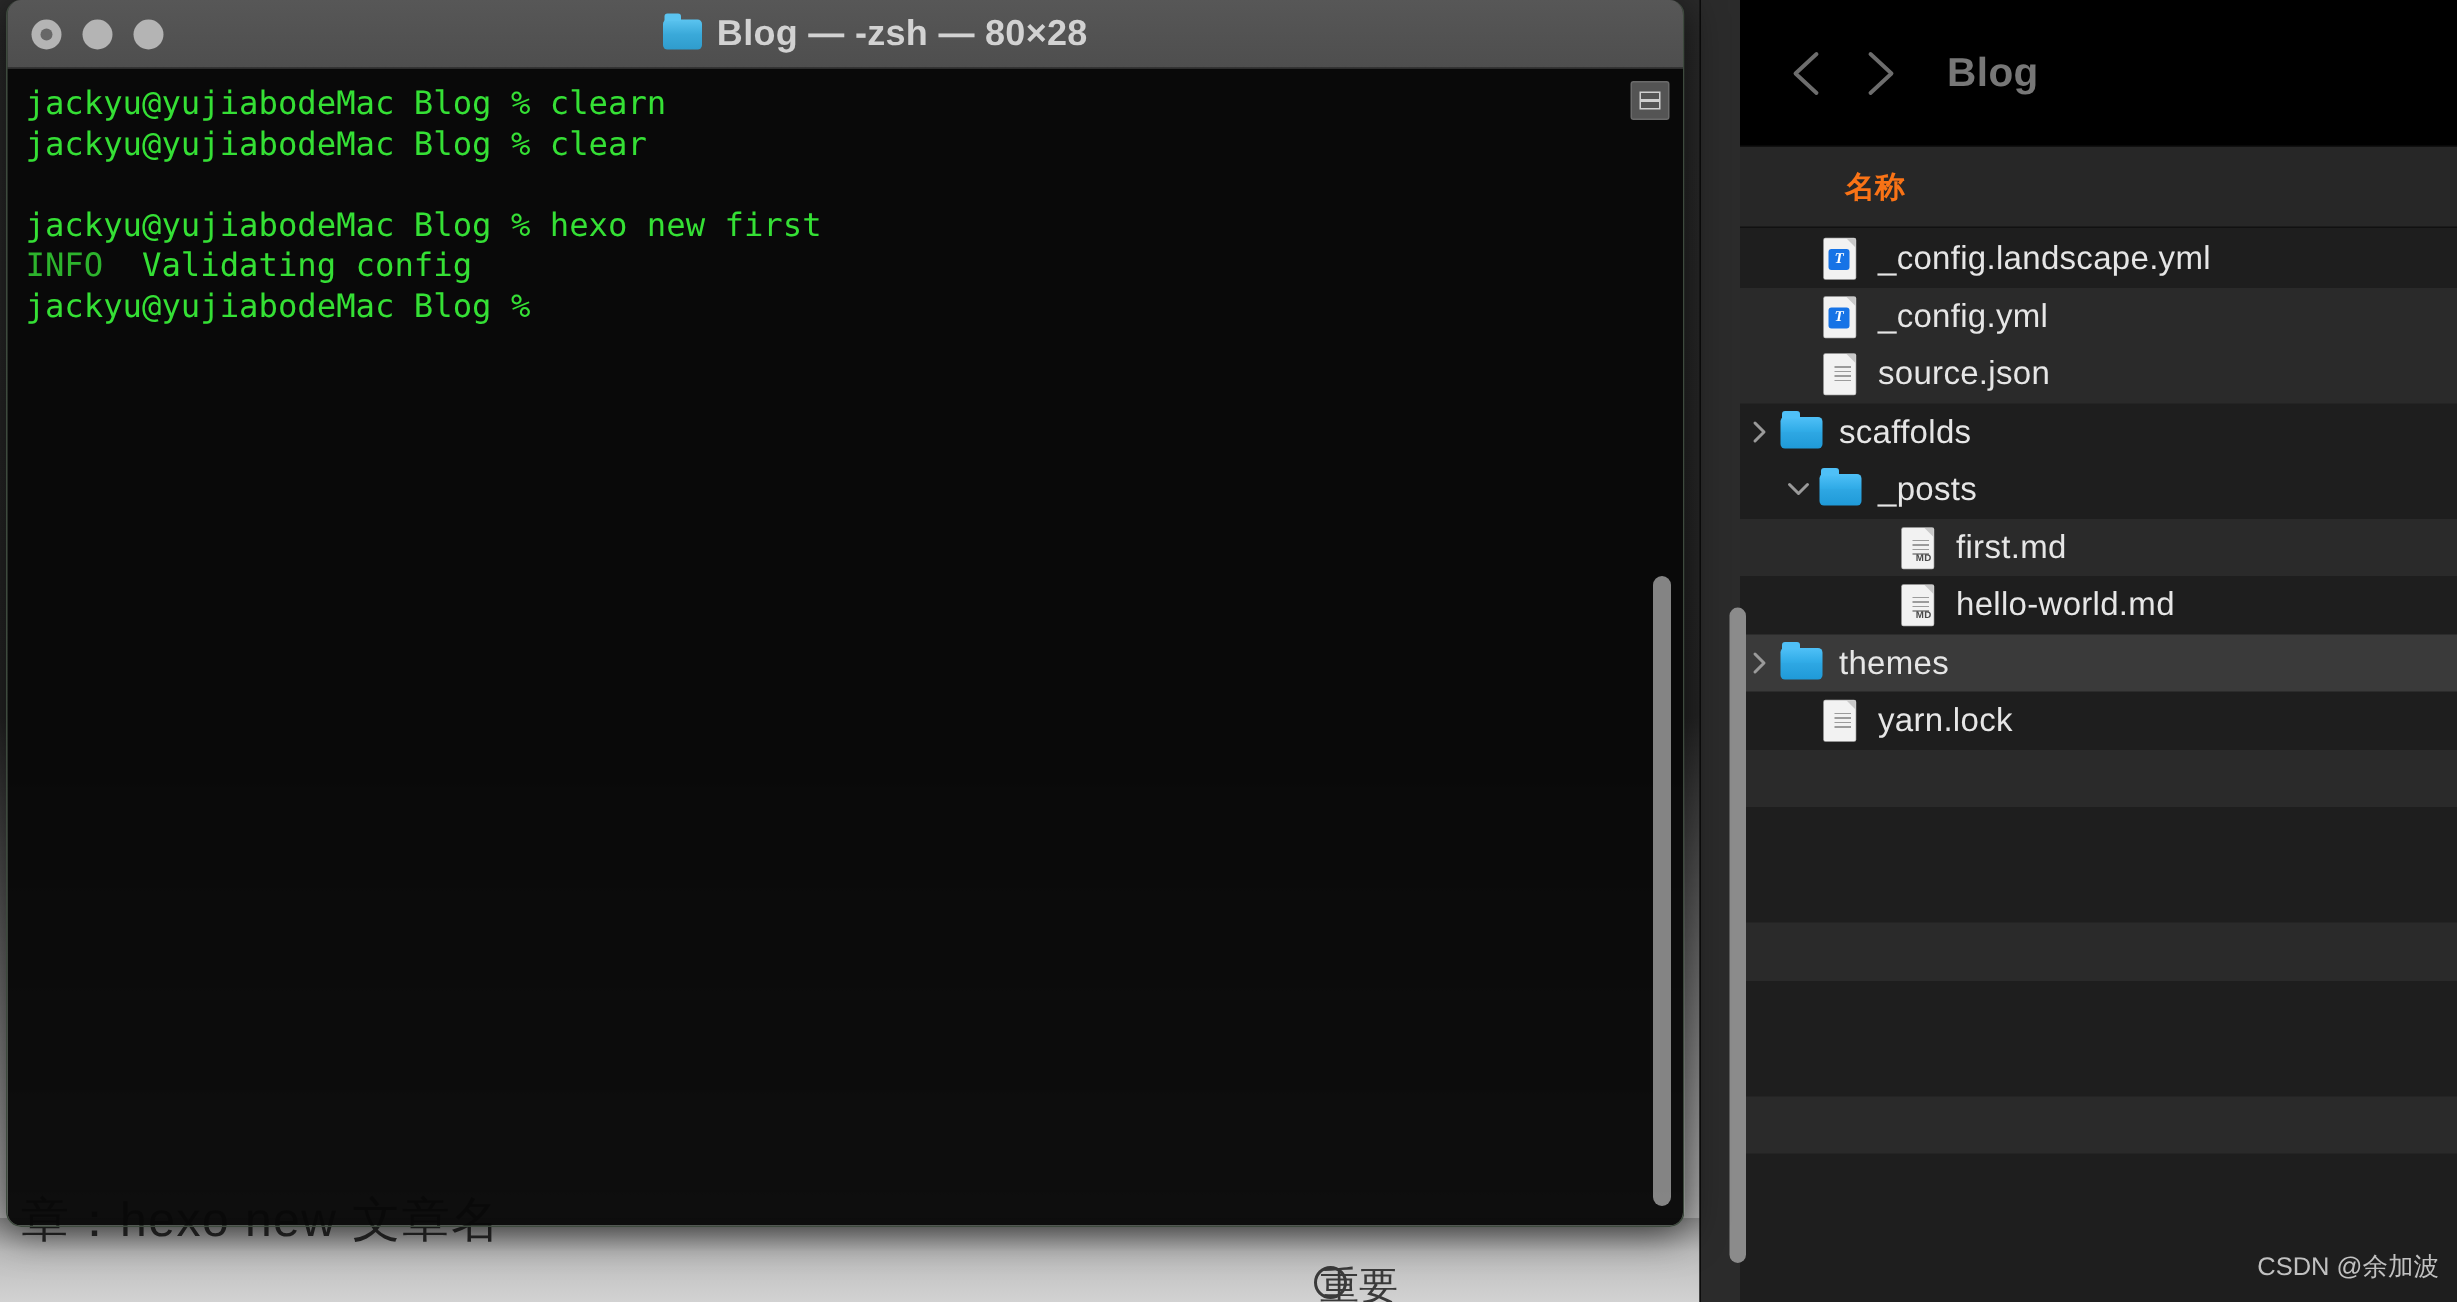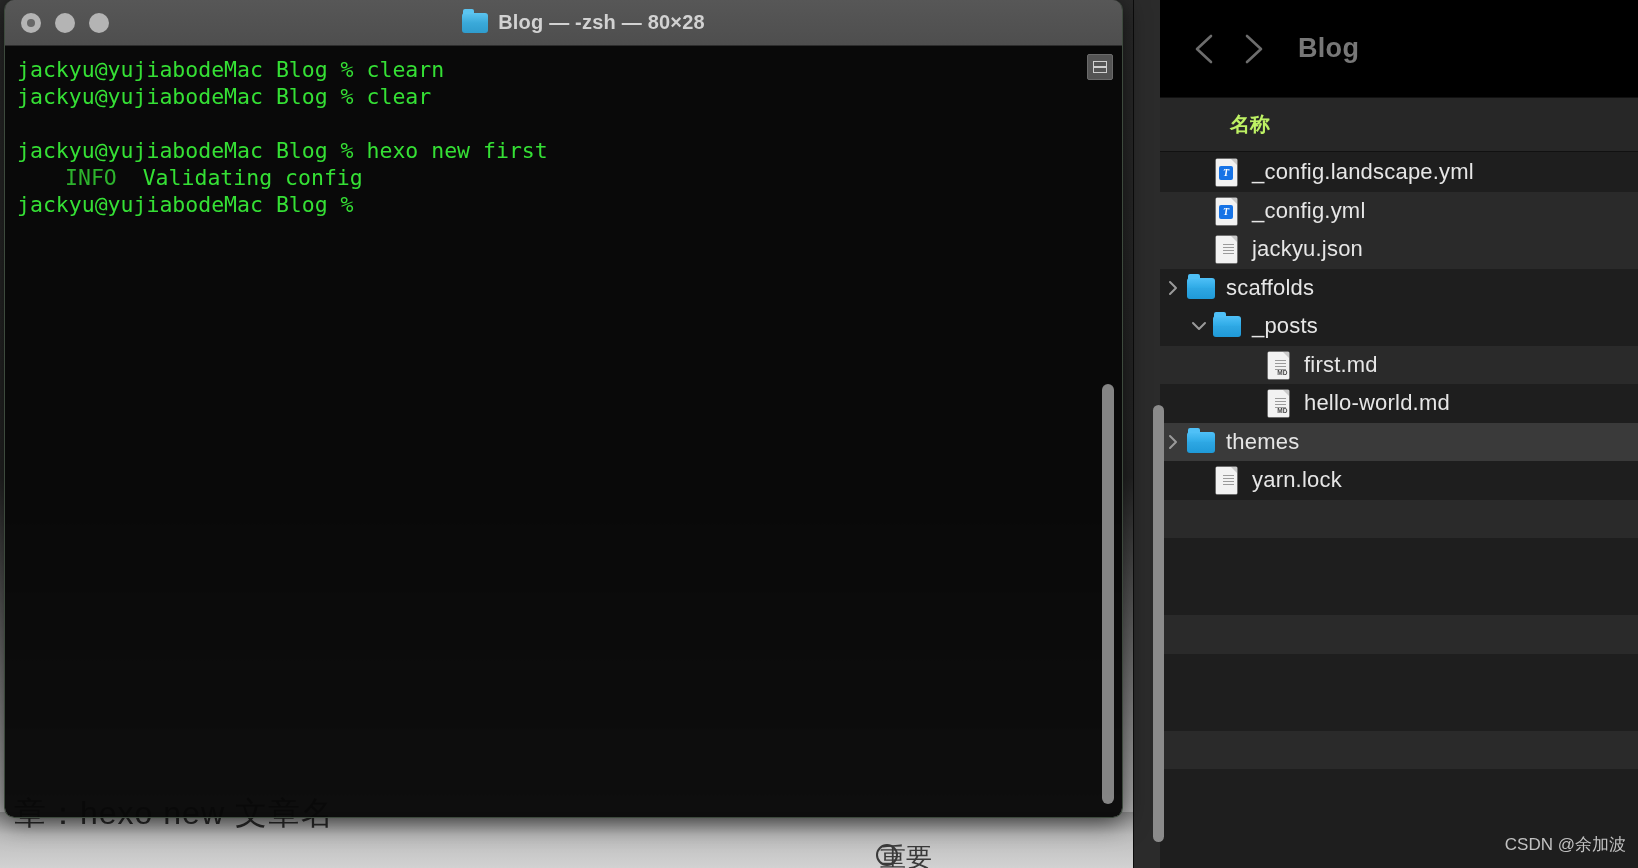--- a/index.html
+++ b/index.html
@@ -108,21 +108,21 @@
 
   .finder-colhead {
     height: 54px;
     background: #272727;
     border-bottom: 1px solid #111;
     display: flex;
     align-items: center;
     padding-left: 70px;
   }
   .finder-colhead-label {
-    color: #bef264;
+    color: #f97316;
     font-size: 20px;
     font-weight: bold;
   }
 
   .file-list {
     position: absolute;
     left: 0; top: 153px;
     right: 0; bottom: 0;
     overflow: hidden;
   }
@@ -285,21 +285,21 @@
     content:"";
     position:absolute; left:6px; top:6px;
     width:8px; height:8px;
     border-radius:50%;
     background:#676767;
   }
   .term-title {
     position: absolute;
     left: 16px; right: 0;
     text-align: center;
-    font-size: 20px;
+    font-size: 24px;
     font-weight: bold;
     color: #d2d2d2;
     letter-spacing: 0.2px;
     display: flex;
     align-items: center;
     justify-content: center;
     gap: 10px;
     pointer-events: none;
     margin-left: 24px;
   }
@@ -325,21 +325,21 @@
     background: rgba(8,8,8,0.97);
     padding: 10px 0 4px 12px;
     font-family: "DejaVu Sans Mono", monospace;
     font-size: 21.5px;
     line-height: 27px;
     color: #2cdd2c;
     overflow: hidden;
   }
   .term-line { white-space: pre; }
   .c-green { color: #35e035; }
-  .c-dim   { color: #2db32d; margin-left: 48px; }
+  .c-dim   { color: #2db32d; }
   .c-magenta { color: #e05ce0; }
 
   
   .term-gutter-btn {
     position: absolute;
     right: 9px;
     top: 8px;
     width: 26px;
     height: 26px;
     background: #545454;
@@ -441,21 +441,21 @@
             <span class="disclosure empty">
               <svg width="16" height="16" viewBox="0 0 16 16">
                 <polyline points="5,2 11,8 5,14" fill="none" stroke="currentColor" stroke-width="2" stroke-linecap="round" stroke-linejoin="round"></polyline>
               </svg>
             </span>
             <span class="row-icon">
               <span class="ic-doc">
                 <span class="doc-lines"></span>
               </span>
             </span>
-            <span class="row-label">jackyu.json</span>
+            <span class="row-label">source.json</span>
           </div>
           <div class="file-row">
             <span class="disclosure">
               <svg width="16" height="16" viewBox="0 0 16 16">
                 <polyline points="5,2 11,8 5,14" fill="none" stroke="currentColor" stroke-width="2" stroke-linecap="round" stroke-linejoin="round"></polyline>
               </svg>
             </span>
             <span class="row-icon">
               <span class="ic-folder"></span>
             </span>

